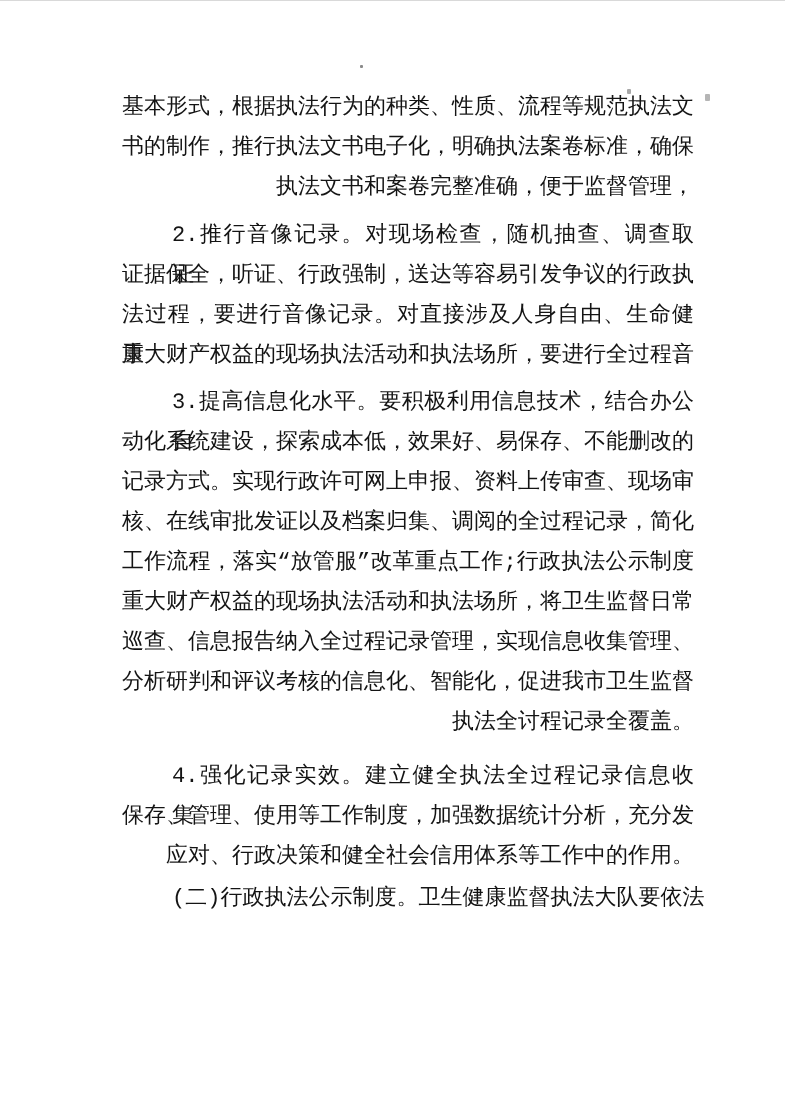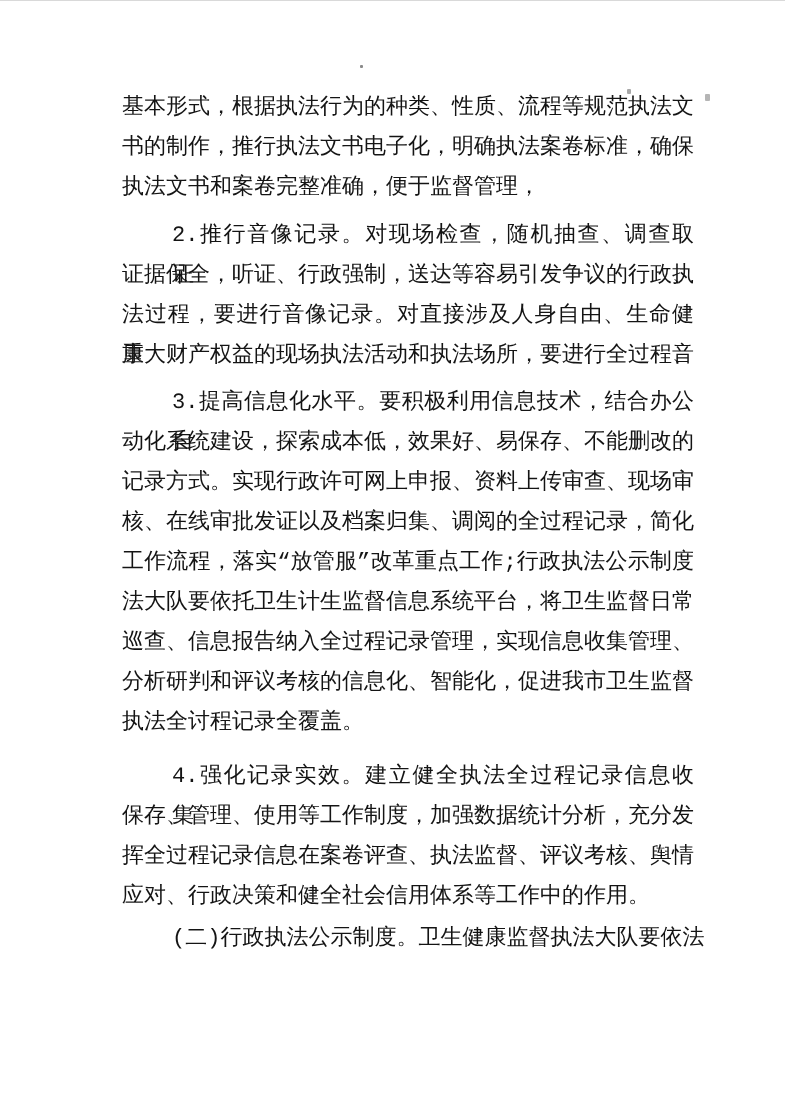--- a/index.html
+++ b/index.html
@@ -34,20 +34,21 @@
   }
   .para { margin: 0; }
   
   .para:nth-child(2) { margin-top: 8px; }
   .para:nth-child(3) { margin-top: 7px; }
   .para:nth-child(4) { margin-top: 14px; }
   .para:nth-child(5) { margin-top: 2px; }
   .line {
     white-space: nowrap;
     height: 40px;
+    text-align: right;
   }
   .line.full {
     text-align: justify;
     text-align-last: justify;
     white-space: normal;
     overflow: visible;
   }
   .para.indent .line:first-child { padding-left: 50px; }
   
   .speck {
@@ -76,29 +77,28 @@
         <div class="line full">证据保全，听证、行政强制，送达等容易引发争议的行政执</div>
         <div class="line full">法过程，要进行音像记录。对直接涉及人身自由、生命健康、</div>
         <div class="line full">重大财产权益的现场执法活动和执法场所，要进行全过程音</div>
       </div>
       <div class="para indent">
         <div class="line full">3.提高信息化水平。要积极利用信息技术，结合办公自</div>
         <div class="line full">动化系统建设，探索成本低，效果好、易保存、不能删改的</div>
         <div class="line full">记录方式。实现行政许可网上申报、资料上传审查、现场审</div>
         <div class="line full">核、在线审批发证以及档案归集、调阅的全过程记录，简化</div>
         <div class="line full">工作流程，落实“放管服”改革重点工作;行政执法公示制度</div>
-        <div class="line full">法大队要依托卫生计生监督信息系统平台，将卫生监督日常</div>
+        <div class="line full">重大财产权益的现场执法活动和执法场所，将卫生监督日常</div>
         <div class="line full">巡查、信息报告纳入全过程记录管理，实现信息收集管理、</div>
         <div class="line full">分析研判和评议考核的信息化、智能化，促进我市卫生监督</div>
         <div class="line">执法全讨程记录全覆盖。</div>
       </div>
       <div class="para indent">
         <div class="line full">4.强化记录实效。建立健全执法全过程记录信息收集、</div>
         <div class="line full">保存、管理、使用等工作制度，加强数据统计分析，充分发</div>
-        <div class="line full">挥全过程记录信息在案卷评查、执法监督、评议考核、舆情</div>
         <div class="line">应对、行政决策和健全社会信用体系等工作中的作用。</div>
       </div>
       <div class="para indent">
         <div class="line">(二)行政执法公示制度。卫生健康监督执法大队要依法</div>
       </div>
     </div>
   <div class="speck s1"></div>
   <div class="speck s2"></div>
   <div class="speck s3"></div>
   <div class="speck s4"></div>

